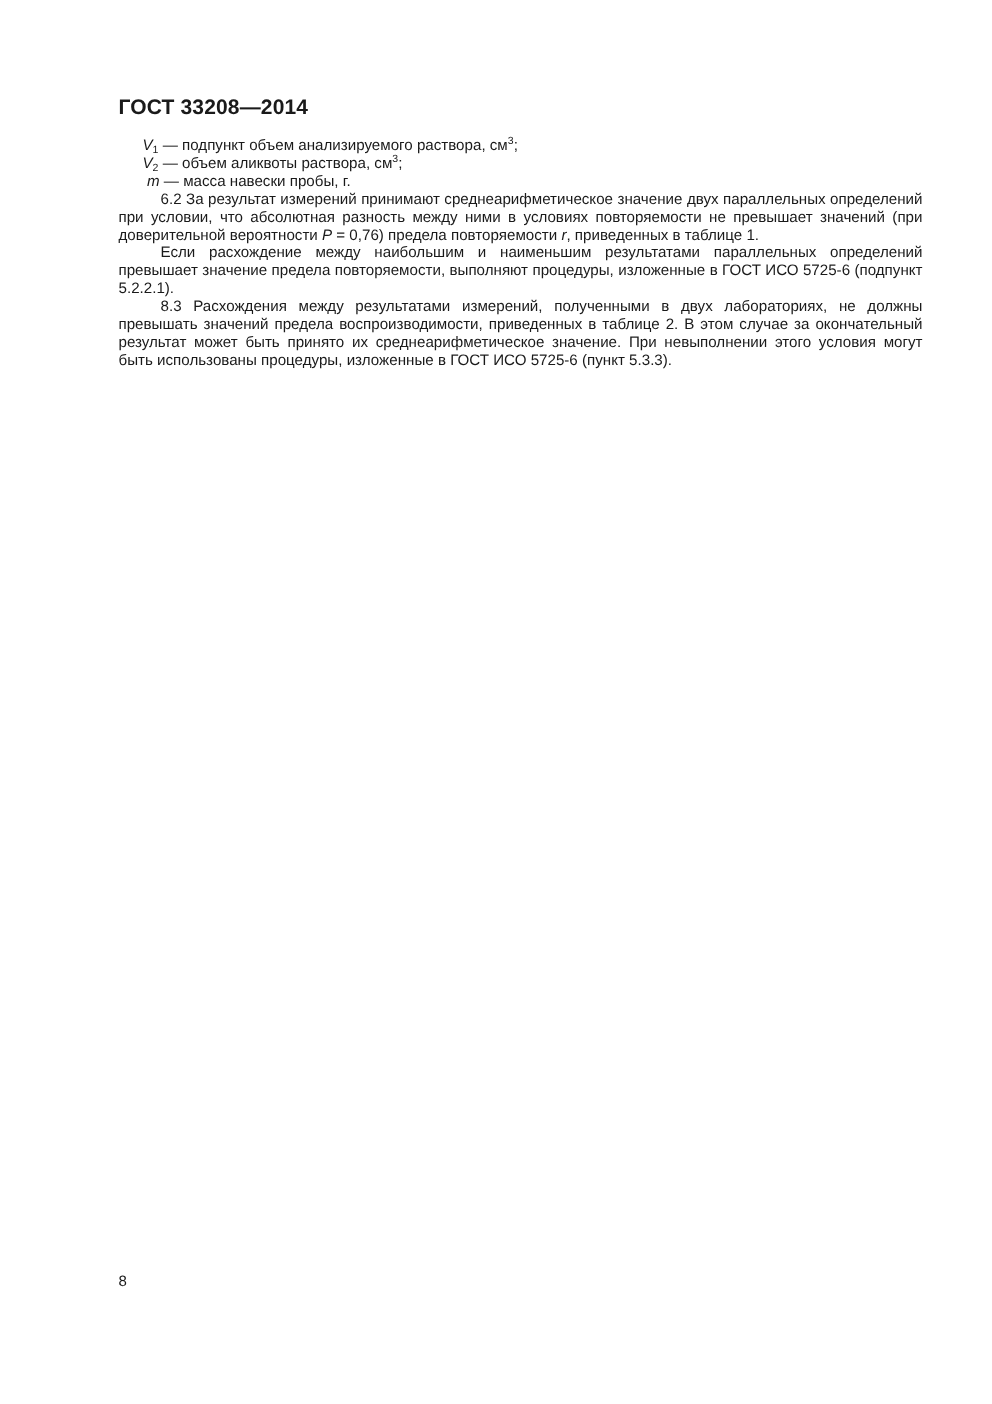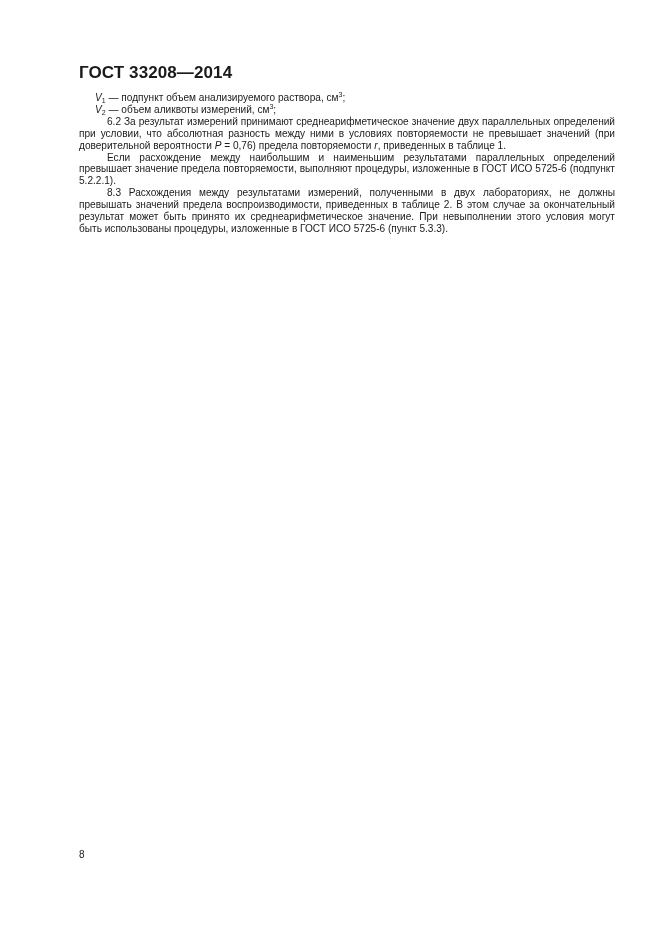--- a/index.html
+++ b/index.html
@@ -1,35 +1,36 @@
 <!DOCTYPE html>
 <html><head>
 <meta charset="utf-8">
 <style>
   html, body { margin:0; padding:0; background:#ffffff; }
   body { width:661px; height:936px; position:relative; overflow:hidden;
          font-family:"Liberation Sans", sans-serif; color:#1a1a1a; }
-  .header { position:absolute; left:79px; top:63px; font-size:17px; font-weight:bold; letter-spacing:0.1px; }
+  .header { position:absolute; left:79px; top:63px; font-size:14px; font-weight:bold; letter-spacing:0.1px; }
   .body { position:absolute; left:79px; top:92px; width:536px; font-size:10.1px; line-height:11.9px; }
   .def { margin:0; padding-left:16px; white-space:nowrap; }
   .def.m { padding-left:19px; }
   .sym { font-style:italic; }
   sub { font-size:7px; vertical-align:-2px; line-height:0; }
   sup { font-size:7px; vertical-align:4px; line-height:0; }
   p.para { margin:0; text-align:justify; text-indent:28px; }
   .it { font-style:italic; }
   .page-num { position:absolute; left:79px; top:849px; font-size:10px; }
 </style>
 </head>
 <body>
 
 <div class="header">ГОСТ 33208—2014</div>
 
 <div class="body">
   <div class="def"><span class="sym">V</span><sub>1</sub><span> — подпункт объем анализируемого раствора, см</span><sup>3</sup><span>;</span></div>
-  <div class="def"><span class="sym">V</span><sub>2</sub><span> — объем аликвоты измерений, см</span><sup>3</sup><span>;</span></div>
+  <div class="def"><span class="sym">V</span><sub>2</sub><span> — объем аликвоты раствора, см</span><sup>3</sup><span>;</span></div>
+  <div class="def m"><span class="sym">m</span><span> — масса навески пробы, г.</span></div>
 
   <p class="para"><span>6.2 За результат измерений принимают среднеарифметическое значение двух параллельных определений при условии, что абсолютная разность между ними в условиях повторяемости не превышает значений (при доверительной вероятности </span><span class="it">P</span><span> = 0,76) предела повторяемости </span><span class="it">r</span><span>, приведенных в таблице 1.</span></p>
   <p class="para">Если расхождение между наибольшим и наименьшим результатами параллельных определений превышает значение предела повторяемости, выполняют процедуры, изложенные в ГОСТ ИСО 5725-6 (подпункт 5.2.2.1).</p>
   <p class="para">8.3 Расхождения между результатами измерений, полученными в двух лабораториях, не должны превышать значений предела воспроизводимости, приведенных в таблице 2. В этом случае за окончательный результат может быть принято их среднеарифметическое значение. При невыполнении этого условия могут быть использованы процедуры, изложенные в ГОСТ ИСО 5725-6 (пункт 5.3.3).</p>
 </div>
 
 <div class="page-num">8</div>
 
 </body></html>

